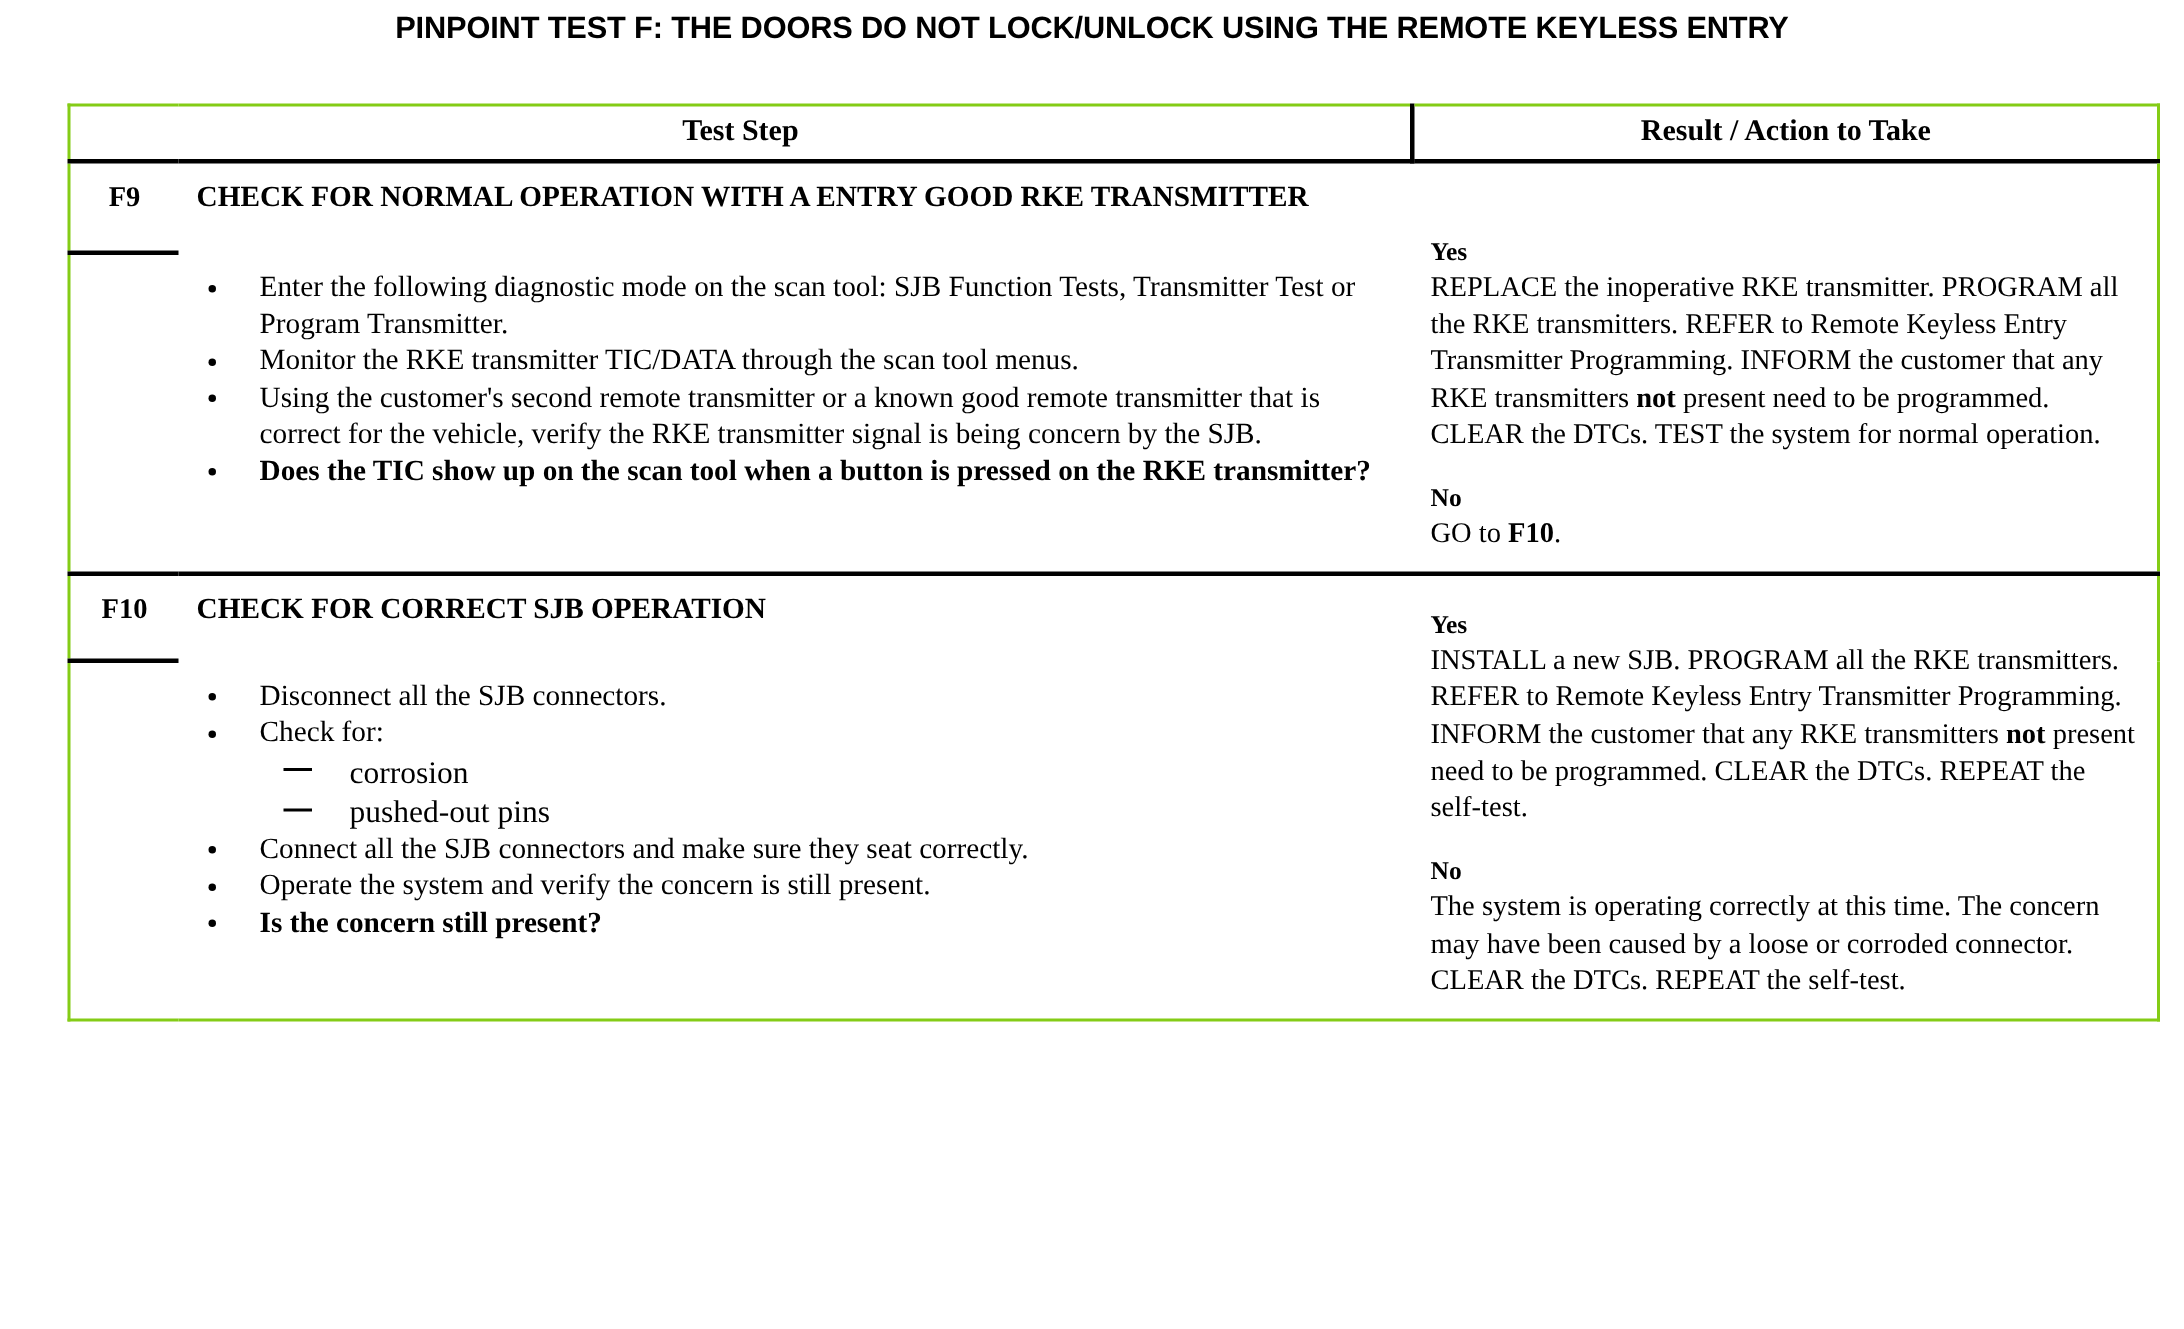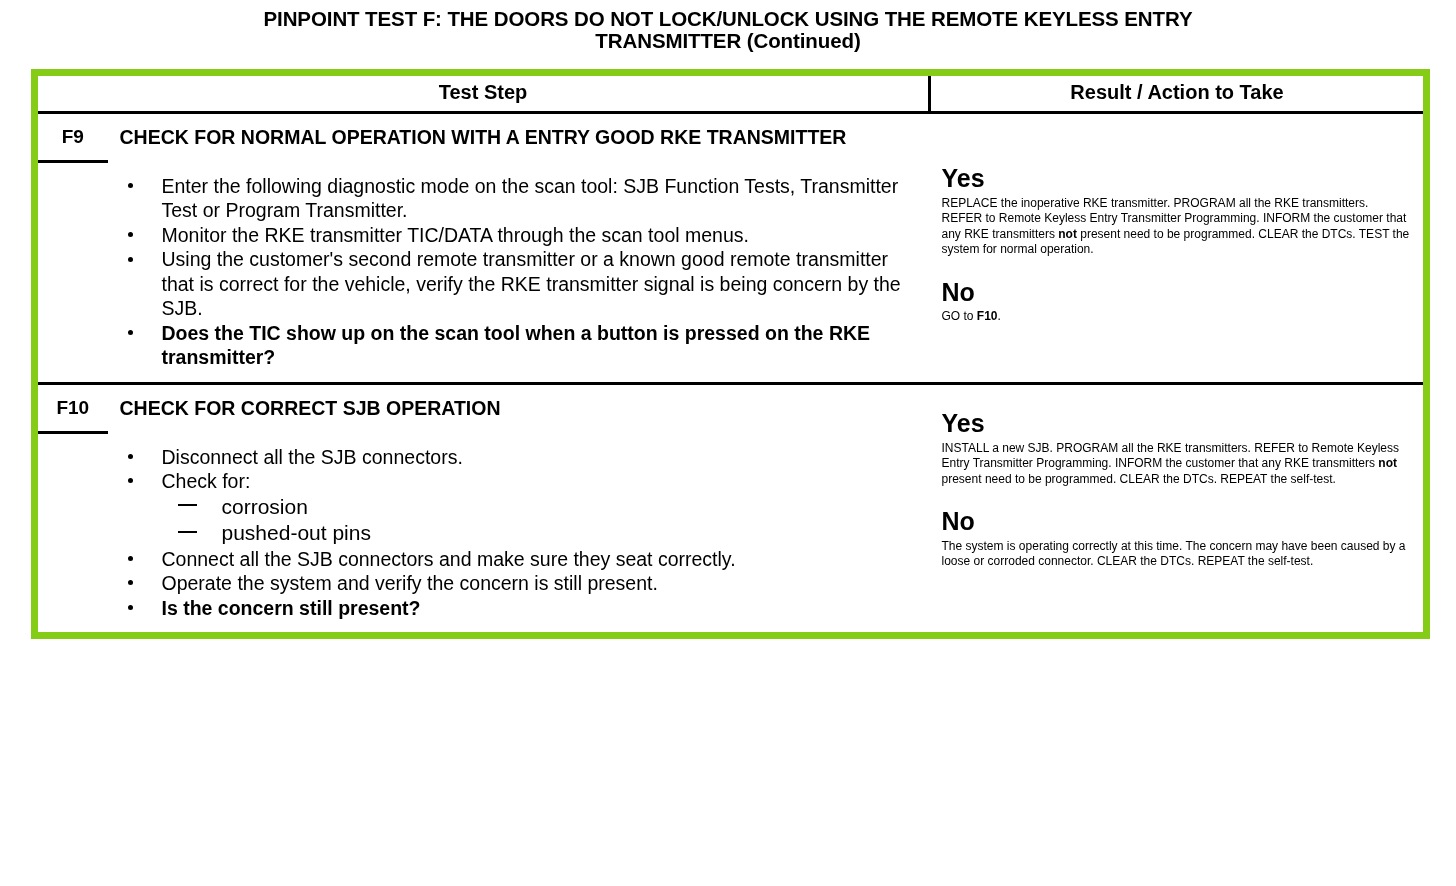--- a/index.html
+++ b/index.html
@@ -33,26 +33,27 @@
     font-size: 20.5px;
     font-weight: bold;
     line-height: 1.08;
     letter-spacing: -0.1px;
   }
   .doc-title .line2 { display: block; }
 
   
   .test-table {
     position: absolute;
-    left: 31px;
+    left: 45px;
     top: 69px;
     width: 1395px;
     border-collapse: collapse;
     table-layout: fixed;
-    border: 7px solid #84cc16;
+    border: 2px solid #84cc16;
+    font-family: Liberation Serif, serif;
   }
   .test-table td, .test-table th {
     border: 0;
     padding: 12px;
     vertical-align: top;
   }
 
   
   .col-step  { width: 73px; }
   .col-desc  { width: 822px; }
@@ -97,26 +98,26 @@
   
   .result-cell {
     padding: 0 6px 8px 10px;
     font-size: 19px;
     line-height: 1.30;
   }
   .result-cell.pad-f9  { padding-top: 48px; }
   .result-cell.pad-f10 { padding-top: 22px; }
   .result-label {
     font-weight: bold;
-    font-size: 25px;
+    font-size: 17px;
     margin: 0 0 1px 0;
   }
   .result-text {
     margin: 0 0 18px 0;
-    font-size: 12px;
+    font-size: 19px;
     line-height: 1.295;
   }
   .result-text:last-child { margin-bottom: 0; }
   .result-text b { font-weight: bold; }
 
   
   ul.bullets {
     list-style: none;
     margin: 0;
     padding: 0;
@@ -161,21 +162,20 @@
 
   .sub-list { margin-top: 0; }
 </style>
 </head>
 <body>
 
 <div class="page">
 
   <div class="doc-title">
     <span>PINPOINT TEST F: THE DOORS DO NOT LOCK/UNLOCK USING THE REMOTE KEYLESS ENTRY</span>
-    <span class="line2">TRANSMITTER (Continued)</span>
   </div>
 
   <table class="test-table">
     <colgroup>
       <col class="col-step">
       <col class="col-desc">
       <col class="col-result">
     </colgroup>
 
     <tbody>

